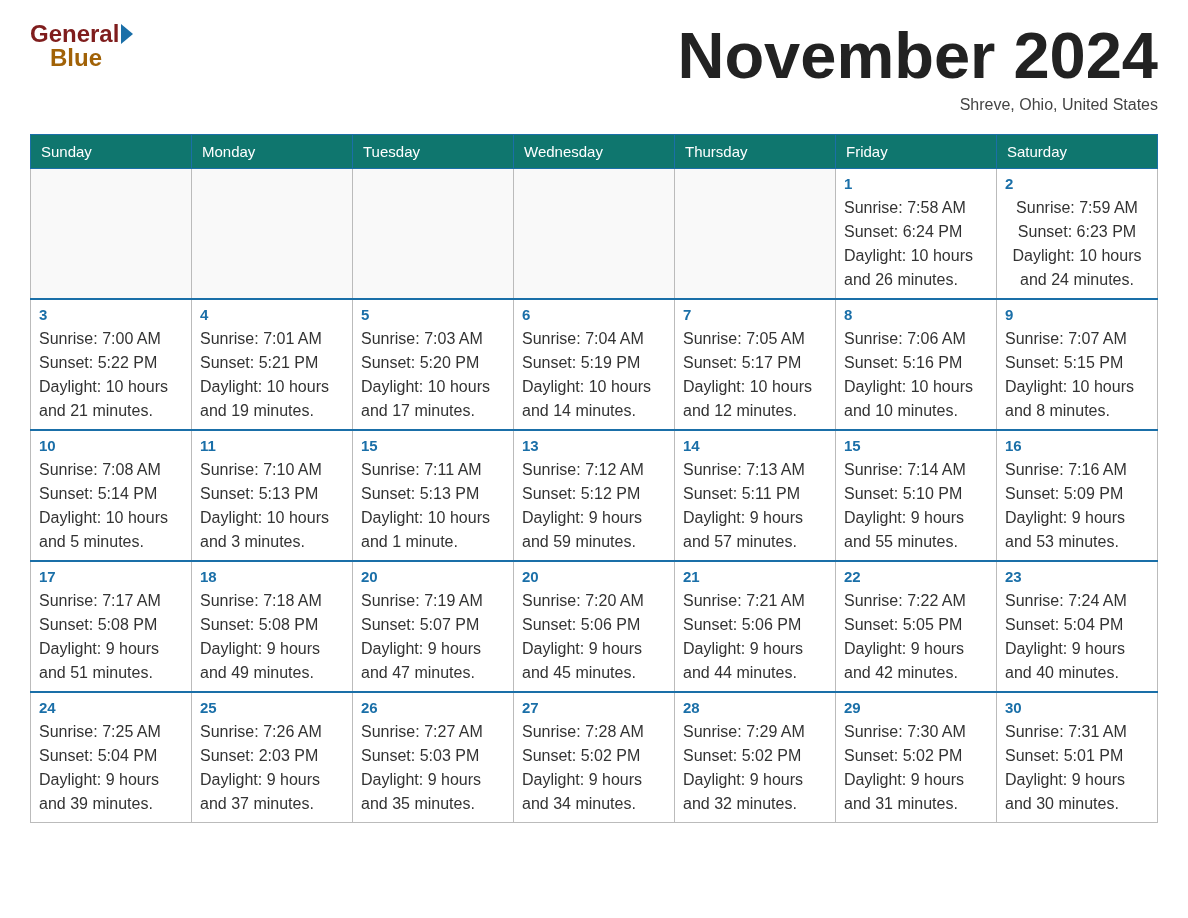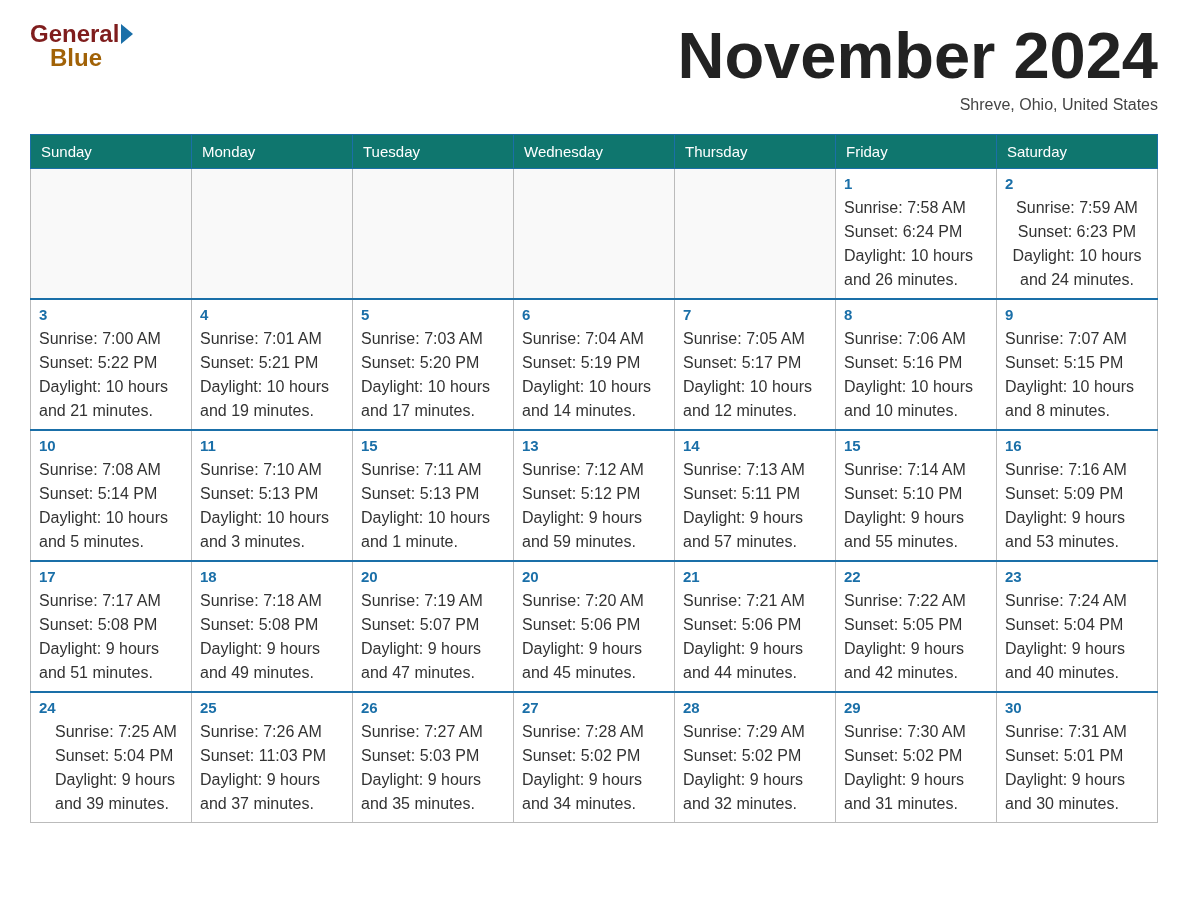--- a/index.html
+++ b/index.html
@@ -303,29 +303,29 @@
           <span class="day-number">23</span>
           <div class="day-info" style="white-space: pre-line;">Sunrise: 7:24 AM
 Sunset: 5:04 PM
 Daylight: 9 hours
 and 40 minutes.</div>
         </td>
       </tr>
       <tr class="row-separator">
         <td>
           <span class="day-number">24</span>
-          <div class="day-info" style="white-space: pre-line; margin-left: 16px;">Sunrise: 7:25 AM
+          <div class="day-info" style="white-space: pre-line;">Sunrise: 7:25 AM
 Sunset: 5:04 PM
 Daylight: 9 hours
 and 39 minutes.</div>
         </td>
         <td>
           <span class="day-number">25</span>
           <div class="day-info" style="white-space: pre-line;">Sunrise: 7:26 AM
-Sunset: 11:03 PM
+Sunset: 2:03 PM
 Daylight: 9 hours
 and 37 minutes.</div>
         </td>
         <td>
           <span class="day-number">26</span>
           <div class="day-info" style="white-space: pre-line;">Sunrise: 7:27 AM
 Sunset: 5:03 PM
 Daylight: 9 hours
 and 35 minutes.</div>
         </td>

